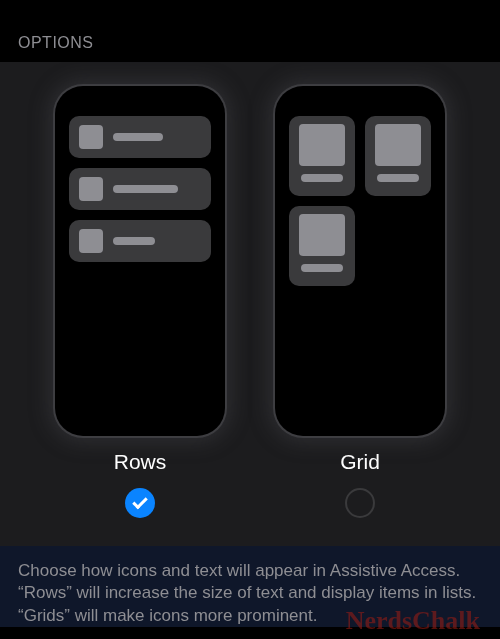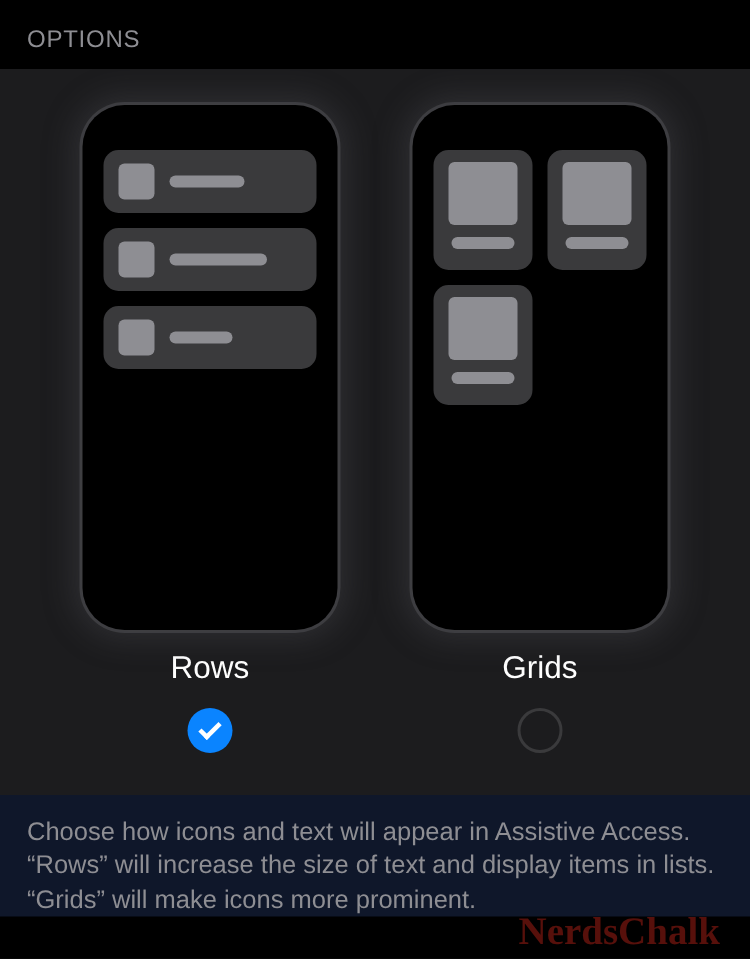--- a/index.html
+++ b/index.html
@@ -6,20 +6,21 @@
   html, body {
     width: 500px;
     height: 639px;
     background: #000;
     font-family: -apple-system, "Helvetica Neue", Helvetica, Arial, sans-serif;
     color: #fff;
     overflow: hidden;
   }
   .header {
     padding: 18px 18px 10px 18px;
+    margin-top: 16px;
   }
   .header-label {
     color: #8e8e93;
     font-size: 16px;
     letter-spacing: 0.5px;
     text-transform: uppercase;
   }
   .section {
     background: #1c1c1e;
     width: 100%;
@@ -197,21 +198,21 @@
           <div class="grid-item">
             <div class="grid-icon"></div>
             <div class="grid-line"></div>
           </div>
           <div class="grid-item">
             <div class="grid-icon"></div>
             <div class="grid-line"></div>
           </div>
         </div>
       </div>
-      <div class="option-label">Grids</div>
+      <div class="option-label">Grid</div>
       <div class="radio unselected"></div>
     </div>
 
   </div>
 </div>
 
 <div class="footer">
   <div class="footer-text">Choose how icons and text will appear in Assistive Access. “Rows” will increase the size of text and display items in lists. “Grids” will make icons more prominent.</div>
 </div>
 

